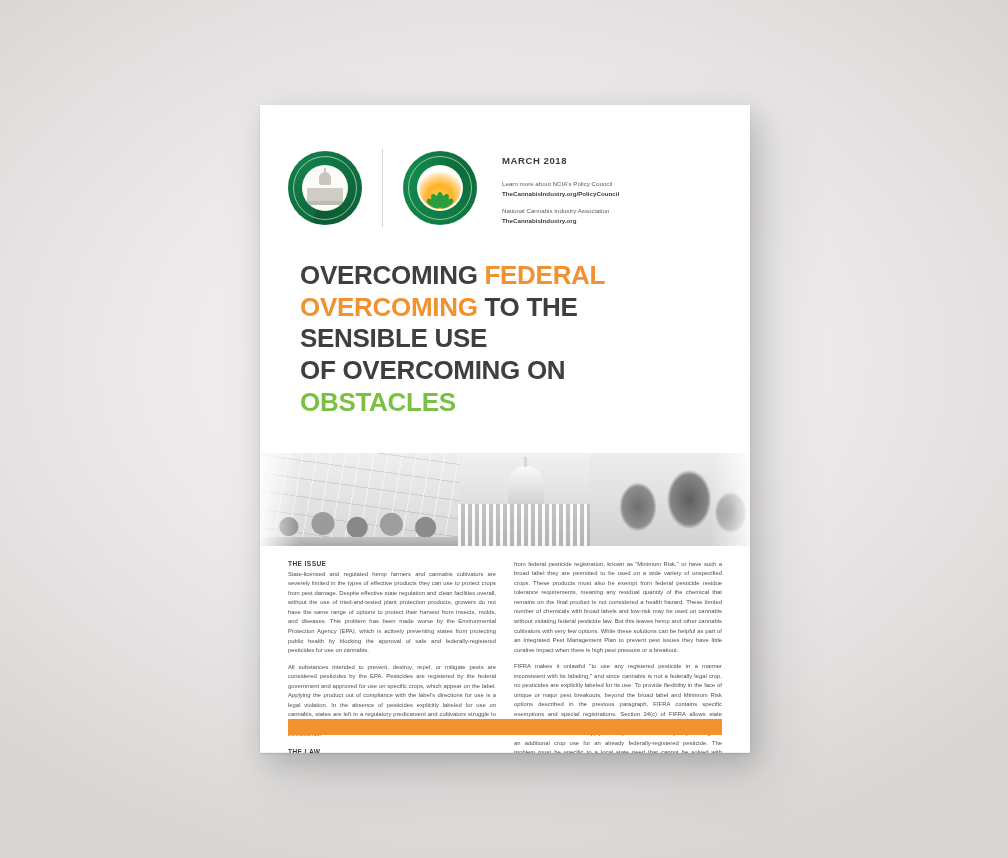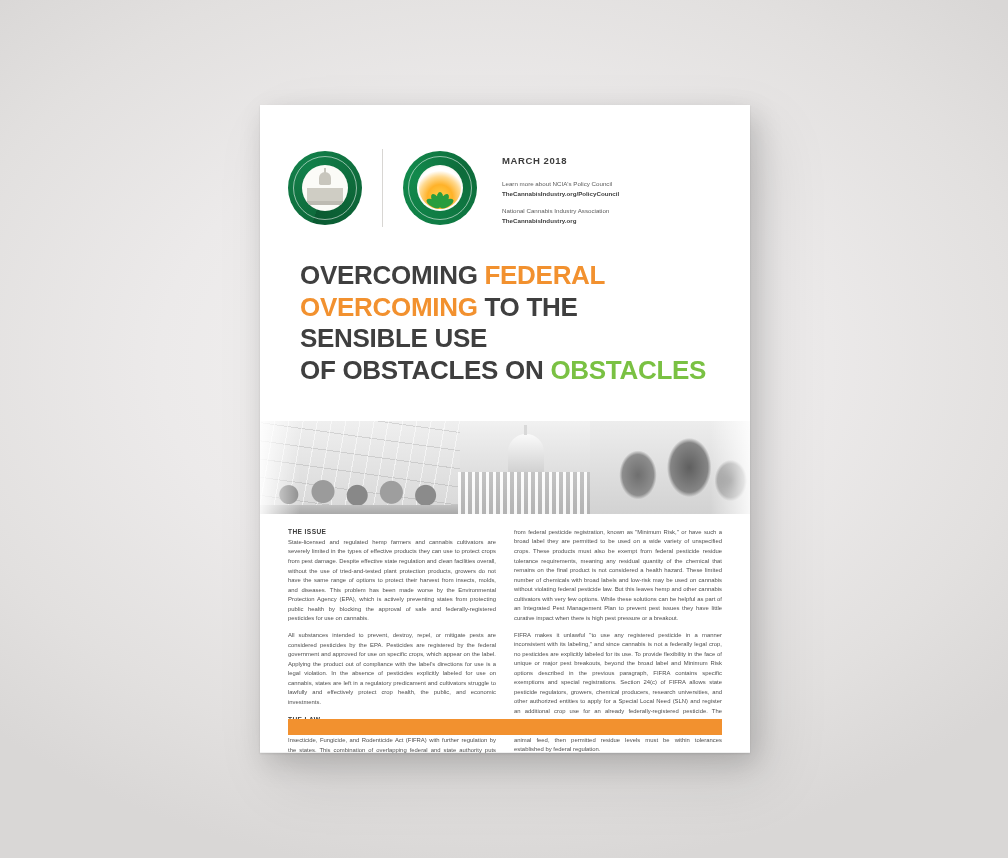--- a/index.html
+++ b/index.html
@@ -393,21 +393,21 @@
       <p class="bold">TheCannabisIndustry.org/PolicyCouncil</p>
       <p>National Cannabis Industry Association</p>
       <p class="bold">TheCannabisIndustry.org</p>
     </div>
   </div>
 
   <div class="title-block">
     <h1 class="title">
       <span>OVERCOMING </span><span class="t-orange">FEDERAL</span><br>
       <span class="t-orange">OVERCOMING</span><span> TO THE SENSIBLE USE</span><br>
-      <span>OF OBSTACLES ON </span><span class="t-green">OBSTACLES</span>
+      <span>OF OVERCOMING ON </span><span class="t-green">OBSTACLES</span>
     </h1>
   </div>
 
   <div class="hero">
     <div class="sky-bg"></div>
     <div class="greenhouse">
       <div class="plant-row"></div>
       <div class="bench"></div>
     </div>
     <div class="capitol-photo">

